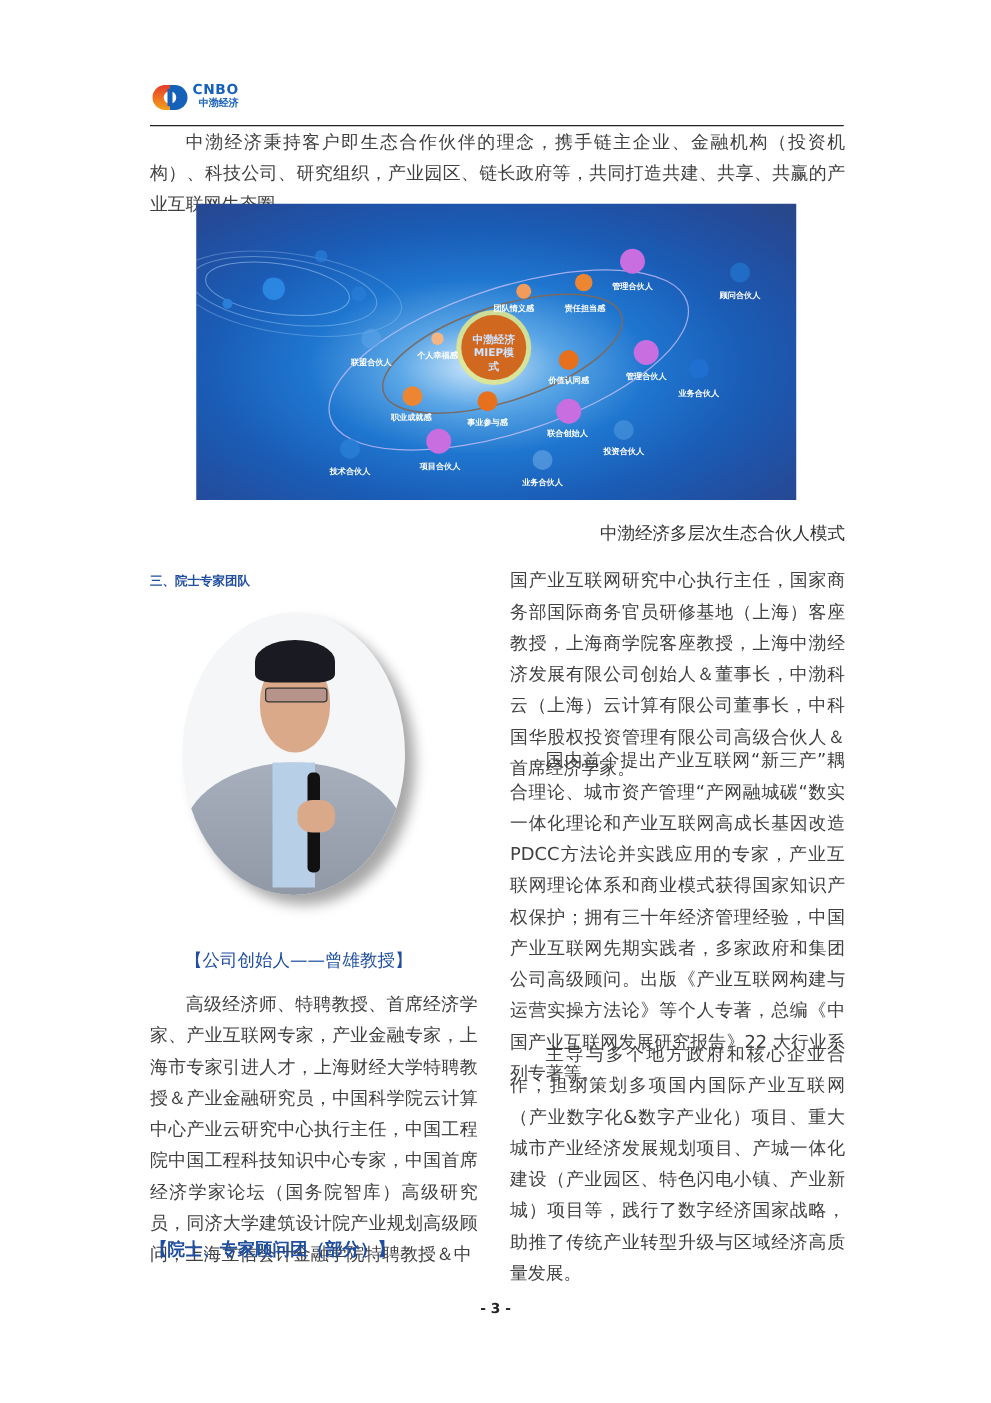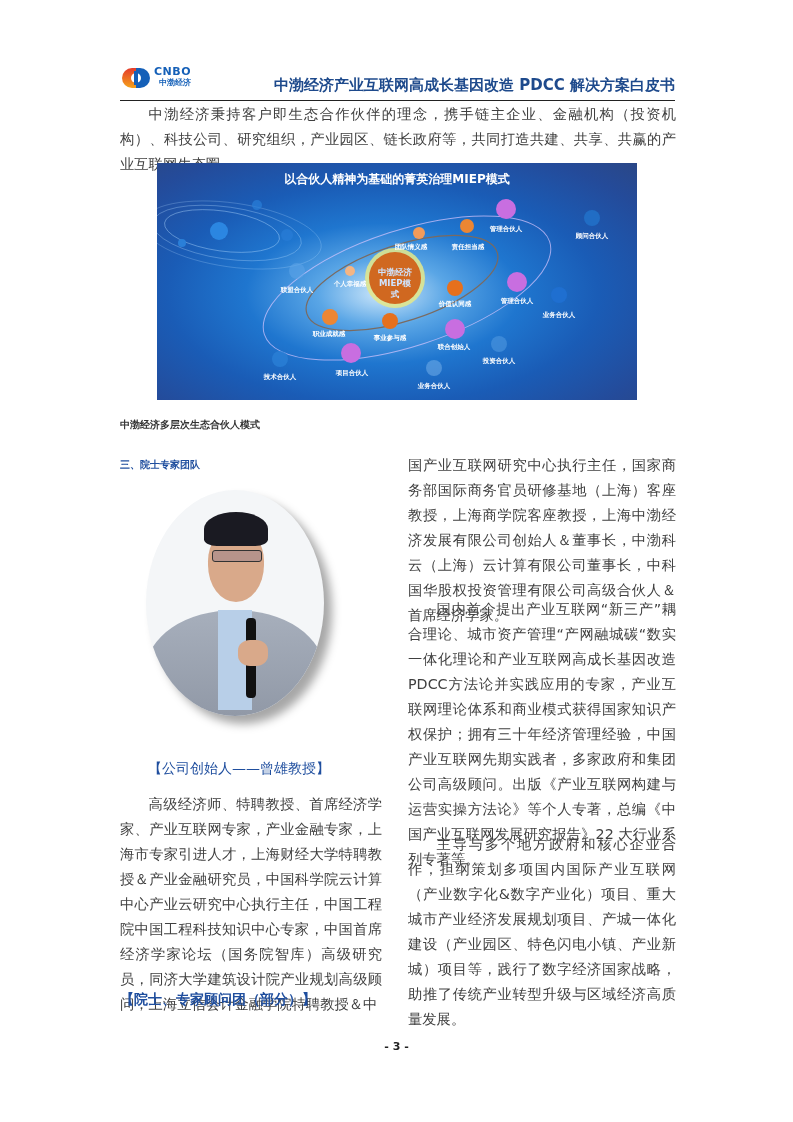--- a/index.html
+++ b/index.html
@@ -22,21 +22,21 @@
     .intro { left:120px; top:102px; width:556px; }
     .indent { text-indent:2em; }
 
     .figure { position:absolute; left:157px; top:163px; width:480px; height:237px; overflow:hidden;
       background:radial-gradient(ellipse at 47% 55%, #cfe8fb 0%, #5aa6e6 18%, #1f76cf 38%, #1a5cb6 60%, #244b9a 85%, #2a4787 100%); }
     .fig-title { position:absolute; left:0; width:100%; top:8px; text-align:center; color:#fff; font-weight:bold; font-size:12px; }
     .fig-svg { position:absolute; left:0; top:0; }
     .fig-label { position:absolute; font-size:6.5px; color:#ffffff; white-space:nowrap; font-weight:bold; transform:translateX(-50%); }
     .center-label { position:absolute; left:218px; top:104px; width:40px; font-size:8.5px; line-height:11px; color:#cfe4ff; font-weight:bold; text-align:center; }
 
-    .caption { position:absolute; left:120px; top:418px; width:556px; text-align:left; font-size:10px; font-weight:bold; color:#333; }
+    .caption { position:absolute; left:120px; top:418px; width:556px; text-align:right; font-size:14px; font-weight:normal; color:#333; }
     .section-title { position:absolute; left:120px; top:458px; font-size:10px; font-weight:bold; color:#1f4e9e; }
 
     .photo { position:absolute; left:146px; top:490px; width:178px; height:226px; border-radius:50%; overflow:hidden;
       box-shadow: 8px 8px 10px rgba(0,0,0,0.35); background:#f4f6f8; }
     .photo .suit { position:absolute; left:0; top:120px; width:178px; height:120px; background:linear-gradient(180deg,#a7afbc,#8e96a4); border-radius:50% 50% 0 0; }
     .photo .shirt { position:absolute; left:72px; top:120px; width:34px; height:100px; background:#b8cfe8; }
     .photo .face { position:absolute; left:62px; top:38px; width:56px; height:74px; border-radius:45% 45% 50% 50%; background:#d9a98a; }
     .photo .hair { position:absolute; left:58px; top:22px; width:64px; height:34px; border-radius:50% 50% 20% 20%; background:#1a1a22; }
     .photo .glasses { position:absolute; left:66px; top:60px; width:48px; height:10px; border:1px solid #333; border-radius:3px; background:rgba(120,110,140,0.35); }
     .photo .mic { position:absolute; left:100px; top:128px; width:10px; height:80px; background:#111; border-radius:4px; }
@@ -62,21 +62,20 @@
       <div class="l"></div>
         <div class="r"></div>
         <div class="c"></div>
         <div class="d"></div>
     </div>
     <div class="logo-text">
       <div class="logo-en">CNBO</div>
       <div class="logo-cn">中渤经济</div>
     </div>
   </div>
-  <div class="header-title">中渤经济产业互联网高成长基因改造 PDCC 解决方案白皮书</div>
   <div class="header-rule"></div>
 </div>
 
 <div class="para intro indent">中渤经济秉持客户即生态合作伙伴的理念，携手链主企业、金融机构（投资机构）、科技公司、研究组织，产业园区、链长政府等，共同打造共建、共享、共赢的产业互联网生态圈。</div>
 
 <div class="figure">
   <svg class="fig-svg" width="480" height="237" viewBox="0 0 480 237">
 
     <ellipse cx="65" cy="68" rx="58" ry="20" fill="none" stroke="rgba(180,220,255,0.5)" stroke-width="0.8" transform="rotate(8 65 68)"></ellipse>
     <ellipse cx="70" cy="70" rx="75" ry="26" fill="none" stroke="rgba(180,220,255,0.4)" stroke-width="0.8" transform="rotate(8 70 70)"></ellipse>
@@ -105,21 +104,20 @@
     <circle cx="298" cy="166" r="10" fill="#c86ee0"></circle>
     <circle cx="194" cy="190" r="10" fill="#c86ee0"></circle>
 
     <circle cx="435" cy="55" r="8" fill="#2170c8" opacity="0.9"></circle>
     <circle cx="140" cy="108" r="8" fill="#5ba3e8" opacity="0.6"></circle>
     <circle cx="402" cy="132" r="8" fill="#1f6fd0"></circle>
     <circle cx="342" cy="181" r="8" fill="#4f98e0" opacity="0.6"></circle>
     <circle cx="123" cy="196" r="8" fill="#2a80d6" opacity="0.8"></circle>
     <circle cx="277" cy="205" r="8" fill="#7ab4ec" opacity="0.5"></circle>
   </svg>
-  <div class="fig-title">以合伙人精神为基础的菁英治理MIEP模式</div>
   <div class="center-label">中渤经济 MIEP模式</div>
 
   <div class="fig-label" style="left:254px;top:80px">团队情义感</div>
   <div class="fig-label" style="left:311px;top:80px">责任担当感</div>
   <div class="fig-label" style="left:193px;top:117px">个人幸福感</div>
   <div class="fig-label" style="left:298px;top:137px">价值认同感</div>
   <div class="fig-label" style="left:172px;top:167px">职业成就感</div>
   <div class="fig-label" style="left:233px;top:171px">事业参与感</div>
 
   <div class="fig-label" style="left:349px;top:62px">管理合伙人</div>

